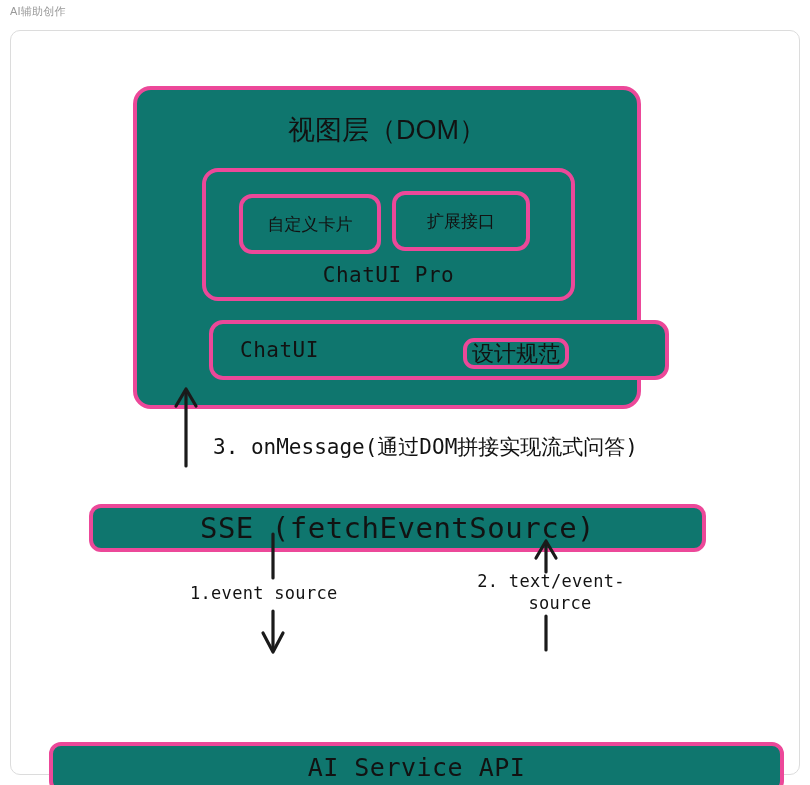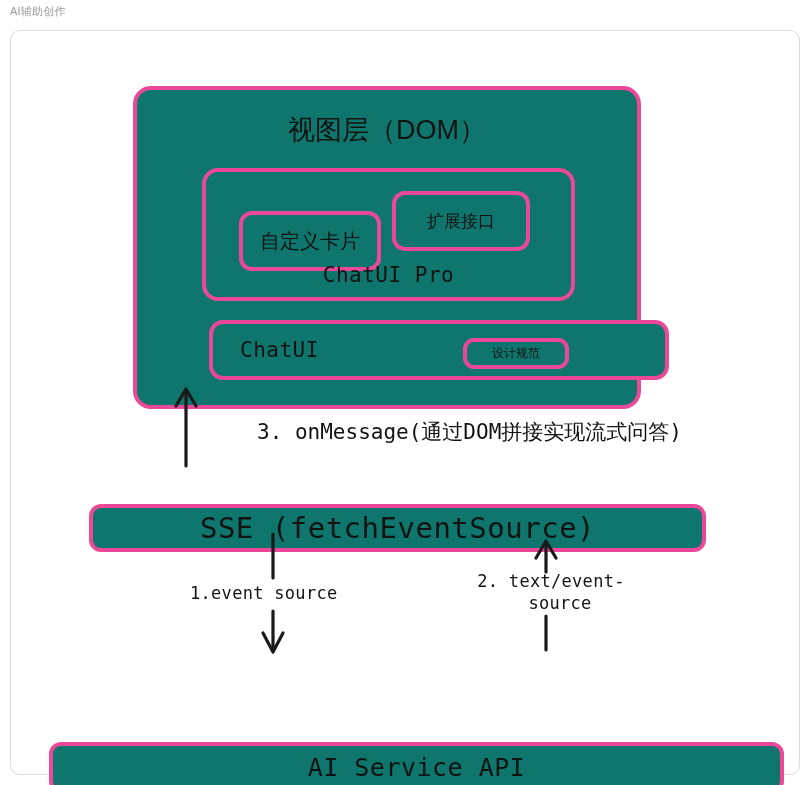--- a/index.html
+++ b/index.html
@@ -97,25 +97,25 @@
     left: 0;
     bottom: 10px;
     width: 100%;
     text-align: center;
     font-size: 21px;
     letter-spacing: .5px;
   }
 
   .card-custom {
     left: 33px;
-    top: 39px;
+    top: 22px;
     width: 142px;
     height: 60px;
     border-radius: 13px;
-    font-size: 20px;
+    font-size: 17px;
   }
   .card-ext {
     left: 186px;
     top: 19px;
     width: 138px;
     height: 60px;
     border-radius: 13px;
     font-size: 17px;
   }
 
@@ -145,21 +145,21 @@
     height: 31px;
     border-radius: 11px;
     font-size: 16px;
   }
   .chip-spec {
     left: 250px;
     top: 14px;
     width: 106px;
     height: 31px;
     border-radius: 11px;
-    font-size: 12px;
+    font-size: 22px;
   }
 
   
   .sse-box {
     left: 78px;
     top: 473px;
     width: 617px;
     height: 48px;
     border-radius: 12px;
     font-size: 29px;
@@ -189,23 +189,22 @@
   }
 
   
   .edge-label {
     position: absolute;
     color: #121212;
     white-space: nowrap;
   }
   .label-onmessage {
     left: 213px;
-    top: 418px;
+    top: 433px;
     font-size: 21px;
-    margin-left: 44px;
   }
   .label-eventsource {
     left: 190px;
     top: 583px;
     font-size: 17px;
     letter-spacing: .3px;
   }
   .label-eventstream {
     left: 466px;
     top: 570px;

